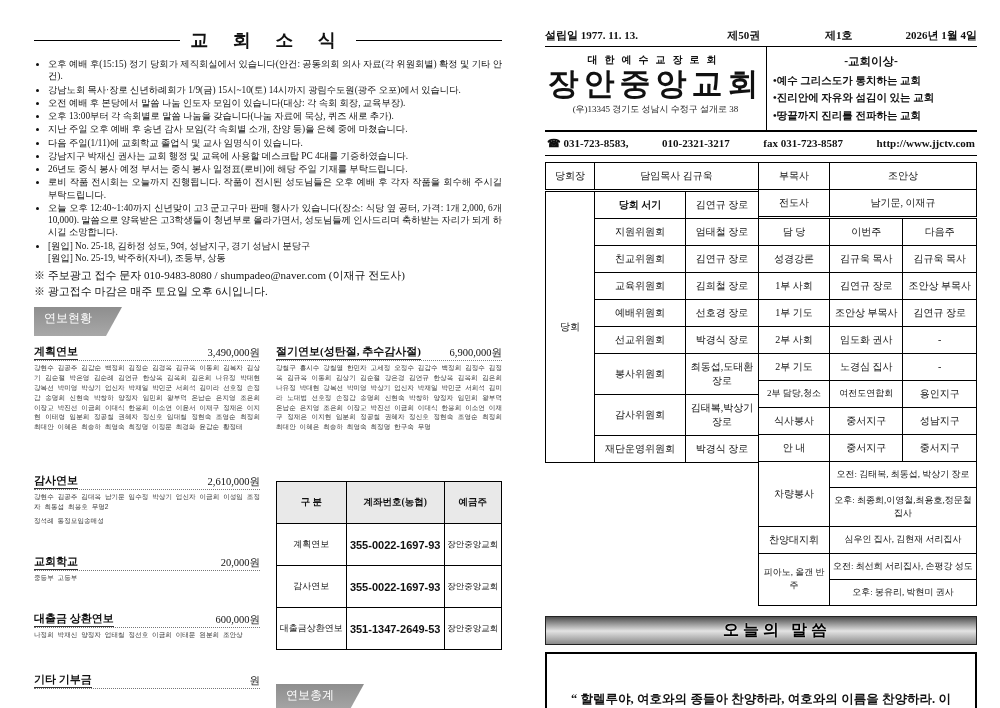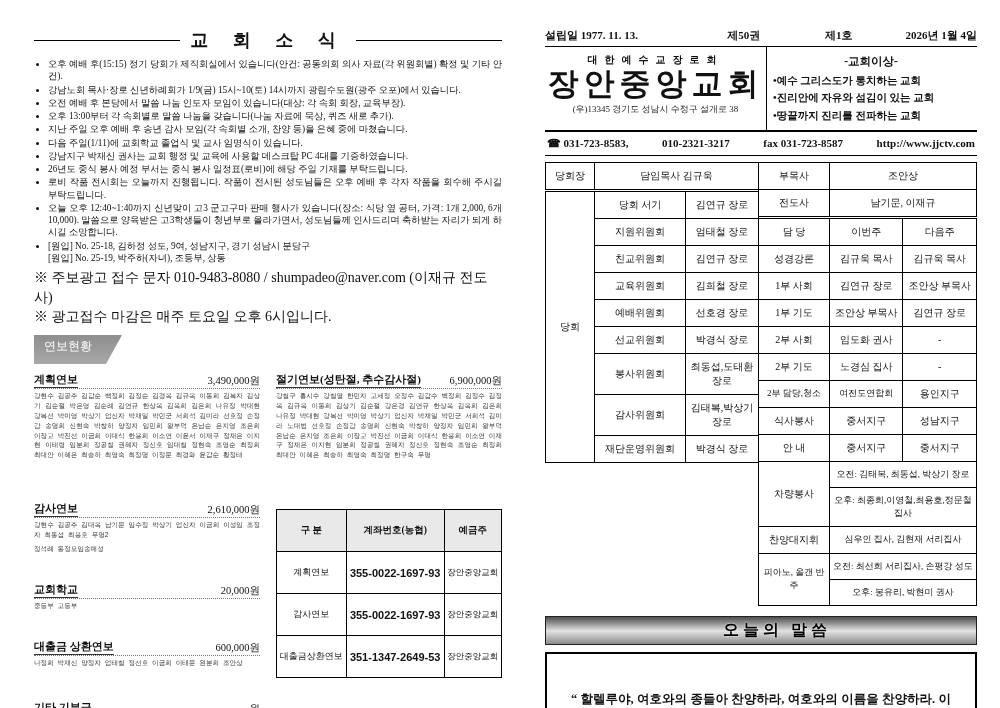--- a/index.html
+++ b/index.html
@@ -20,21 +20,21 @@
   
   .page-left{position:absolute;left:34px;top:28px;width:468px;}
   .news-title{display:flex;align-items:center;margin-bottom:6px;}
   .news-title .rule{flex:1;border-top:1.5px solid #000;}
   .news-title .t{font-size:18px;font-weight:bold;letter-spacing:10px;padding:0 10px;white-space:nowrap;}
   ul.announcements{margin:0;padding:0 0 0 14px;}
   ul.announcements li{
     font-size:9.3px;line-height:1.32;margin:0 0 1px 0;white-space:pre-line;text-align:justify;
   }
   .notices{margin-top:4px;}
-  .notice{font-size:14px;line-height:1.4;}
+  .notice{font-size:11px;line-height:1.4;}
   .offer-cols{display:flex;gap:16px;margin-top:8px;}
   .col-a{width:226px;}
   .col-b{width:226px;}
   .offer-line{display:flex;align-items:flex-end;border-bottom:1px dotted #777;}
   .offer-label{font-weight:bold;font-size:11px;white-space:nowrap;border-bottom:1px solid #333;}
   .offer-dots{flex:1;}
   .offer-amount{font-size:10.5px;white-space:nowrap;}
   .offer-names{
     font-size:6.6px;color:#333;line-height:1.5;word-spacing:2px;text-align:justify;
     margin-top:2px;font-family:"Liberation Sans","DejaVu Sans",sans-serif;
@@ -72,21 +72,21 @@
   .tables table td{border:1px solid #000;text-align:center;font-size:10px;padding:6px 2px;overflow:hidden;}
   .officers{width:214px;height:290px;margin-right:-1px;}
   .duty{width:219px;height:290px;}
   .officers td.chair{width:44px;}
   .officers td.chair-val{}
   .hdr-double{border-bottom:3px double #000 !important;}
   .officers td.session{width:18px;word-break:break-all;line-height:1.7;padding:0 3px;}
   .officers td.dept{width:86px;}
   .duty td.lbl{width:66px;}
   .duty td.sm{font-size:9px;}
-  .bold{font-weight:normal;}
+  .bold{font-weight:bold;}
   .word-bar{
     margin-top:10px;height:27px;display:flex;align-items:center;justify-content:center;
     background:linear-gradient(180deg,#4f4f4f 0%,#e3e3e3 52%,#8a8a8a 100%);
     border:1px solid #222;
   }
   .word-bar .t{font-size:16px;font-weight:bold;letter-spacing:4px;color:#000;text-shadow:0 0 2px #fff;margin-left:32px;}
   .word-box{border:2px solid #000;margin-top:7px;height:192px;padding:30px 24px 0;}
   .verse{font-size:12.5px;font-weight:bold;line-height:2.55;text-align:justify;}
   .verse-ref{font-size:12.5px;font-weight:bold;text-align:right;padding-right:58px;margin-top:28px;}
 </style>

